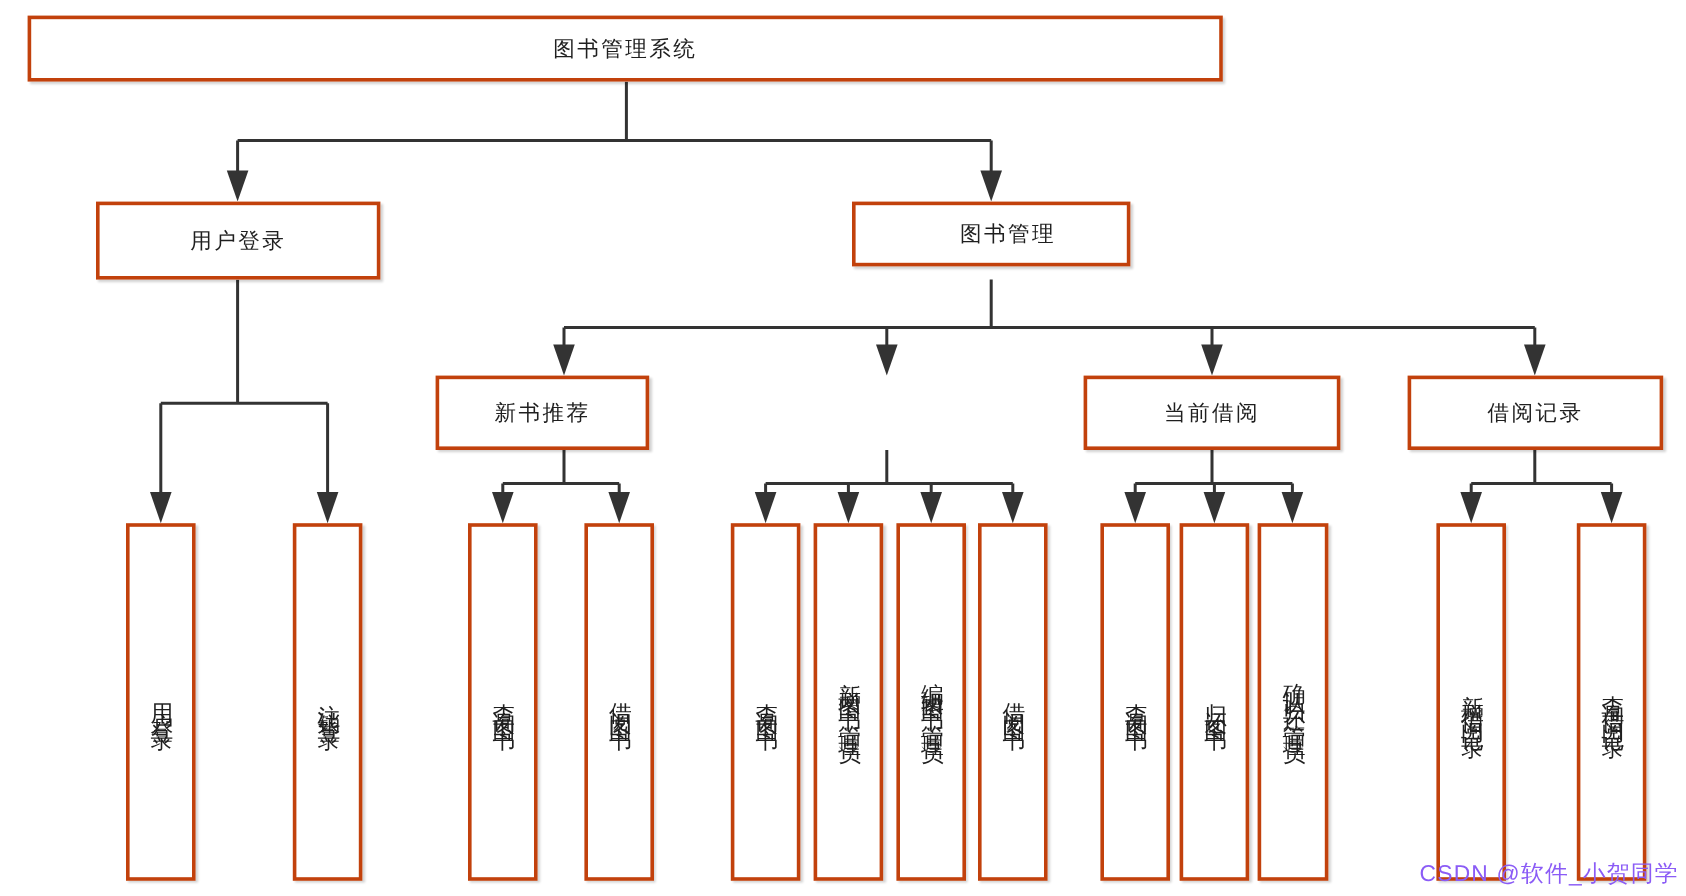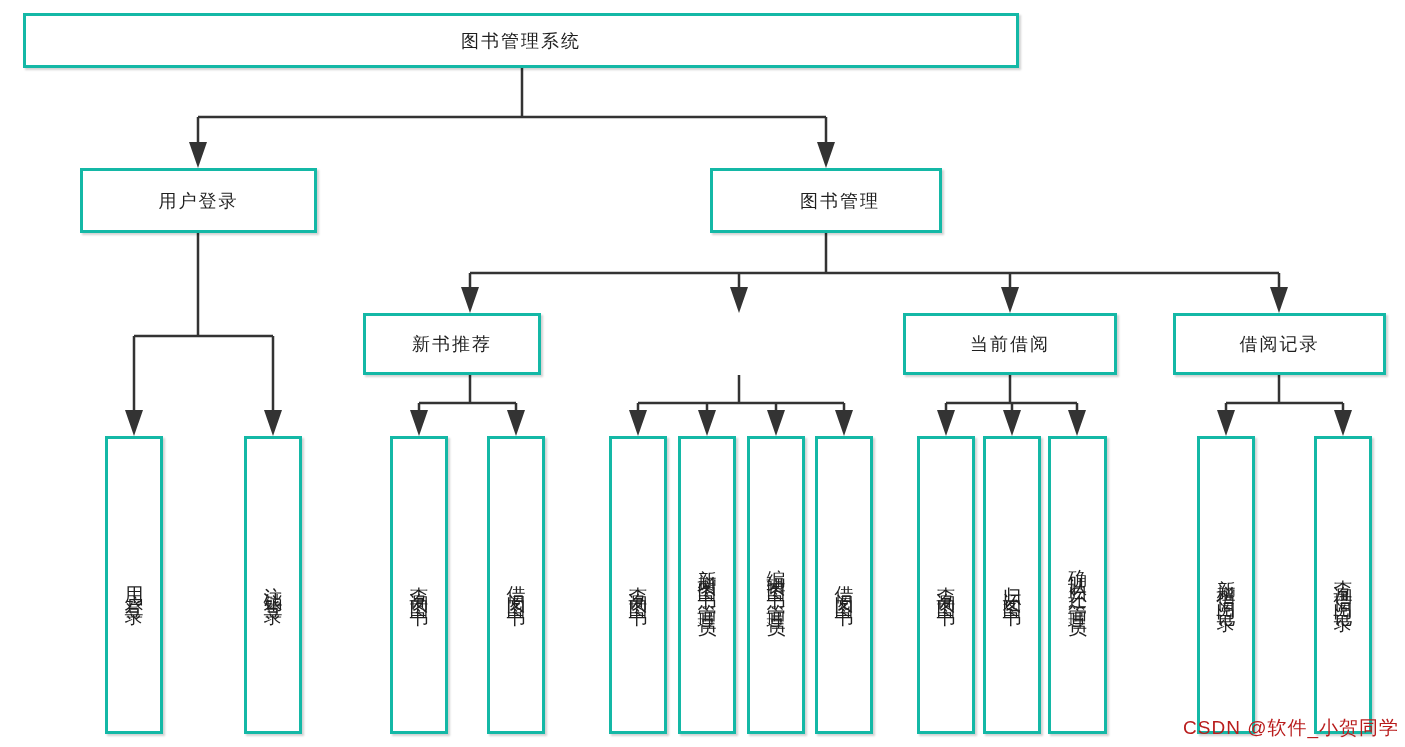--- a/index.html
+++ b/index.html
@@ -5,36 +5,36 @@
   html,body{margin:0;padding:0;background:#ffffff;}
   body{
     width:1405px;height:747px;position:relative;overflow:hidden;
     font-family:"Liberation Sans", sans-serif;
     color:#1f1f1f;
   }
   .stage{position:absolute;inset:0;}
   svg.wires{position:absolute;left:0;top:0;width:1405px;height:747px;}
   .node{
     position:absolute;
-    border:3px solid #14b8a6;
+    border:3px solid #c2410c;
     background:#ffffff;
     box-sizing:border-box;
     display:flex;align-items:center;justify-content:center;
     box-shadow:2px 2px 2px rgba(0,0,0,0.18);
   }
   .node.h{font-size:18px;letter-spacing:2px;white-space:nowrap;}
   .node.v{
     writing-mode:vertical-rl;
     font-size:19px;
     letter-spacing:7px;
     text-align:center;
   }
   .watermark{
     position:absolute;right:6px;bottom:6px;
-    font-size:19px;color:#b91c1c;letter-spacing:1px;
+    font-size:19px;color:#8b5cf6;letter-spacing:1px;
     white-space:nowrap;
   }
 </style>
 </head>
 <body>
 
 <div class="stage">
 
   <svg class="wires" viewBox="0 0 1405 747" xmlns="http://www.w3.org/2000/svg">
     <g stroke="#333333" stroke-width="2.5" fill="none">
@@ -72,21 +72,21 @@
       <polygon points="1003,410 1021,410 1012,436"></polygon>
       <polygon points="1068,410 1086,410 1077,436"></polygon>
       <polygon points="1217,410 1235,410 1226,436"></polygon>
       <polygon points="1334,410 1352,410 1343,436"></polygon>
     </g>
   </svg>
 
   <div class="node h" style="left:23px;top:13px;width:996px;height:55px;">图书管理系统</div>
 
   <div class="node h" style="left:80px;top:168px;width:237px;height:65px;">用户登录</div>
-  <div class="node h" style="left:710px;top:168px;width:232px;height:65px;padding-left:28px;">图书管理</div>
+  <div class="node h" style="left:710px;top:168px;width:232px;height:54px;padding-left:28px;">图书管理</div>
 
   <div class="node h" style="left:363px;top:313px;width:178px;height:62px;">新书推荐</div>
   <div class="node h" style="left:903px;top:313px;width:214px;height:62px;">当前借阅</div>
   <div class="node h" style="left:1173px;top:313px;width:213px;height:62px;">借阅记录</div>
 
   <div class="node v" style="left:105px;top:436px;width:58px;height:298px;">用户登录</div>
   <div class="node v" style="left:244px;top:436px;width:58px;height:298px;">注销登录</div>
 
   <div class="node v" style="left:390px;top:436px;width:58px;height:298px;">查询图书</div>
   <div class="node v" style="left:487px;top:436px;width:58px;height:298px;">借阅图书</div>

